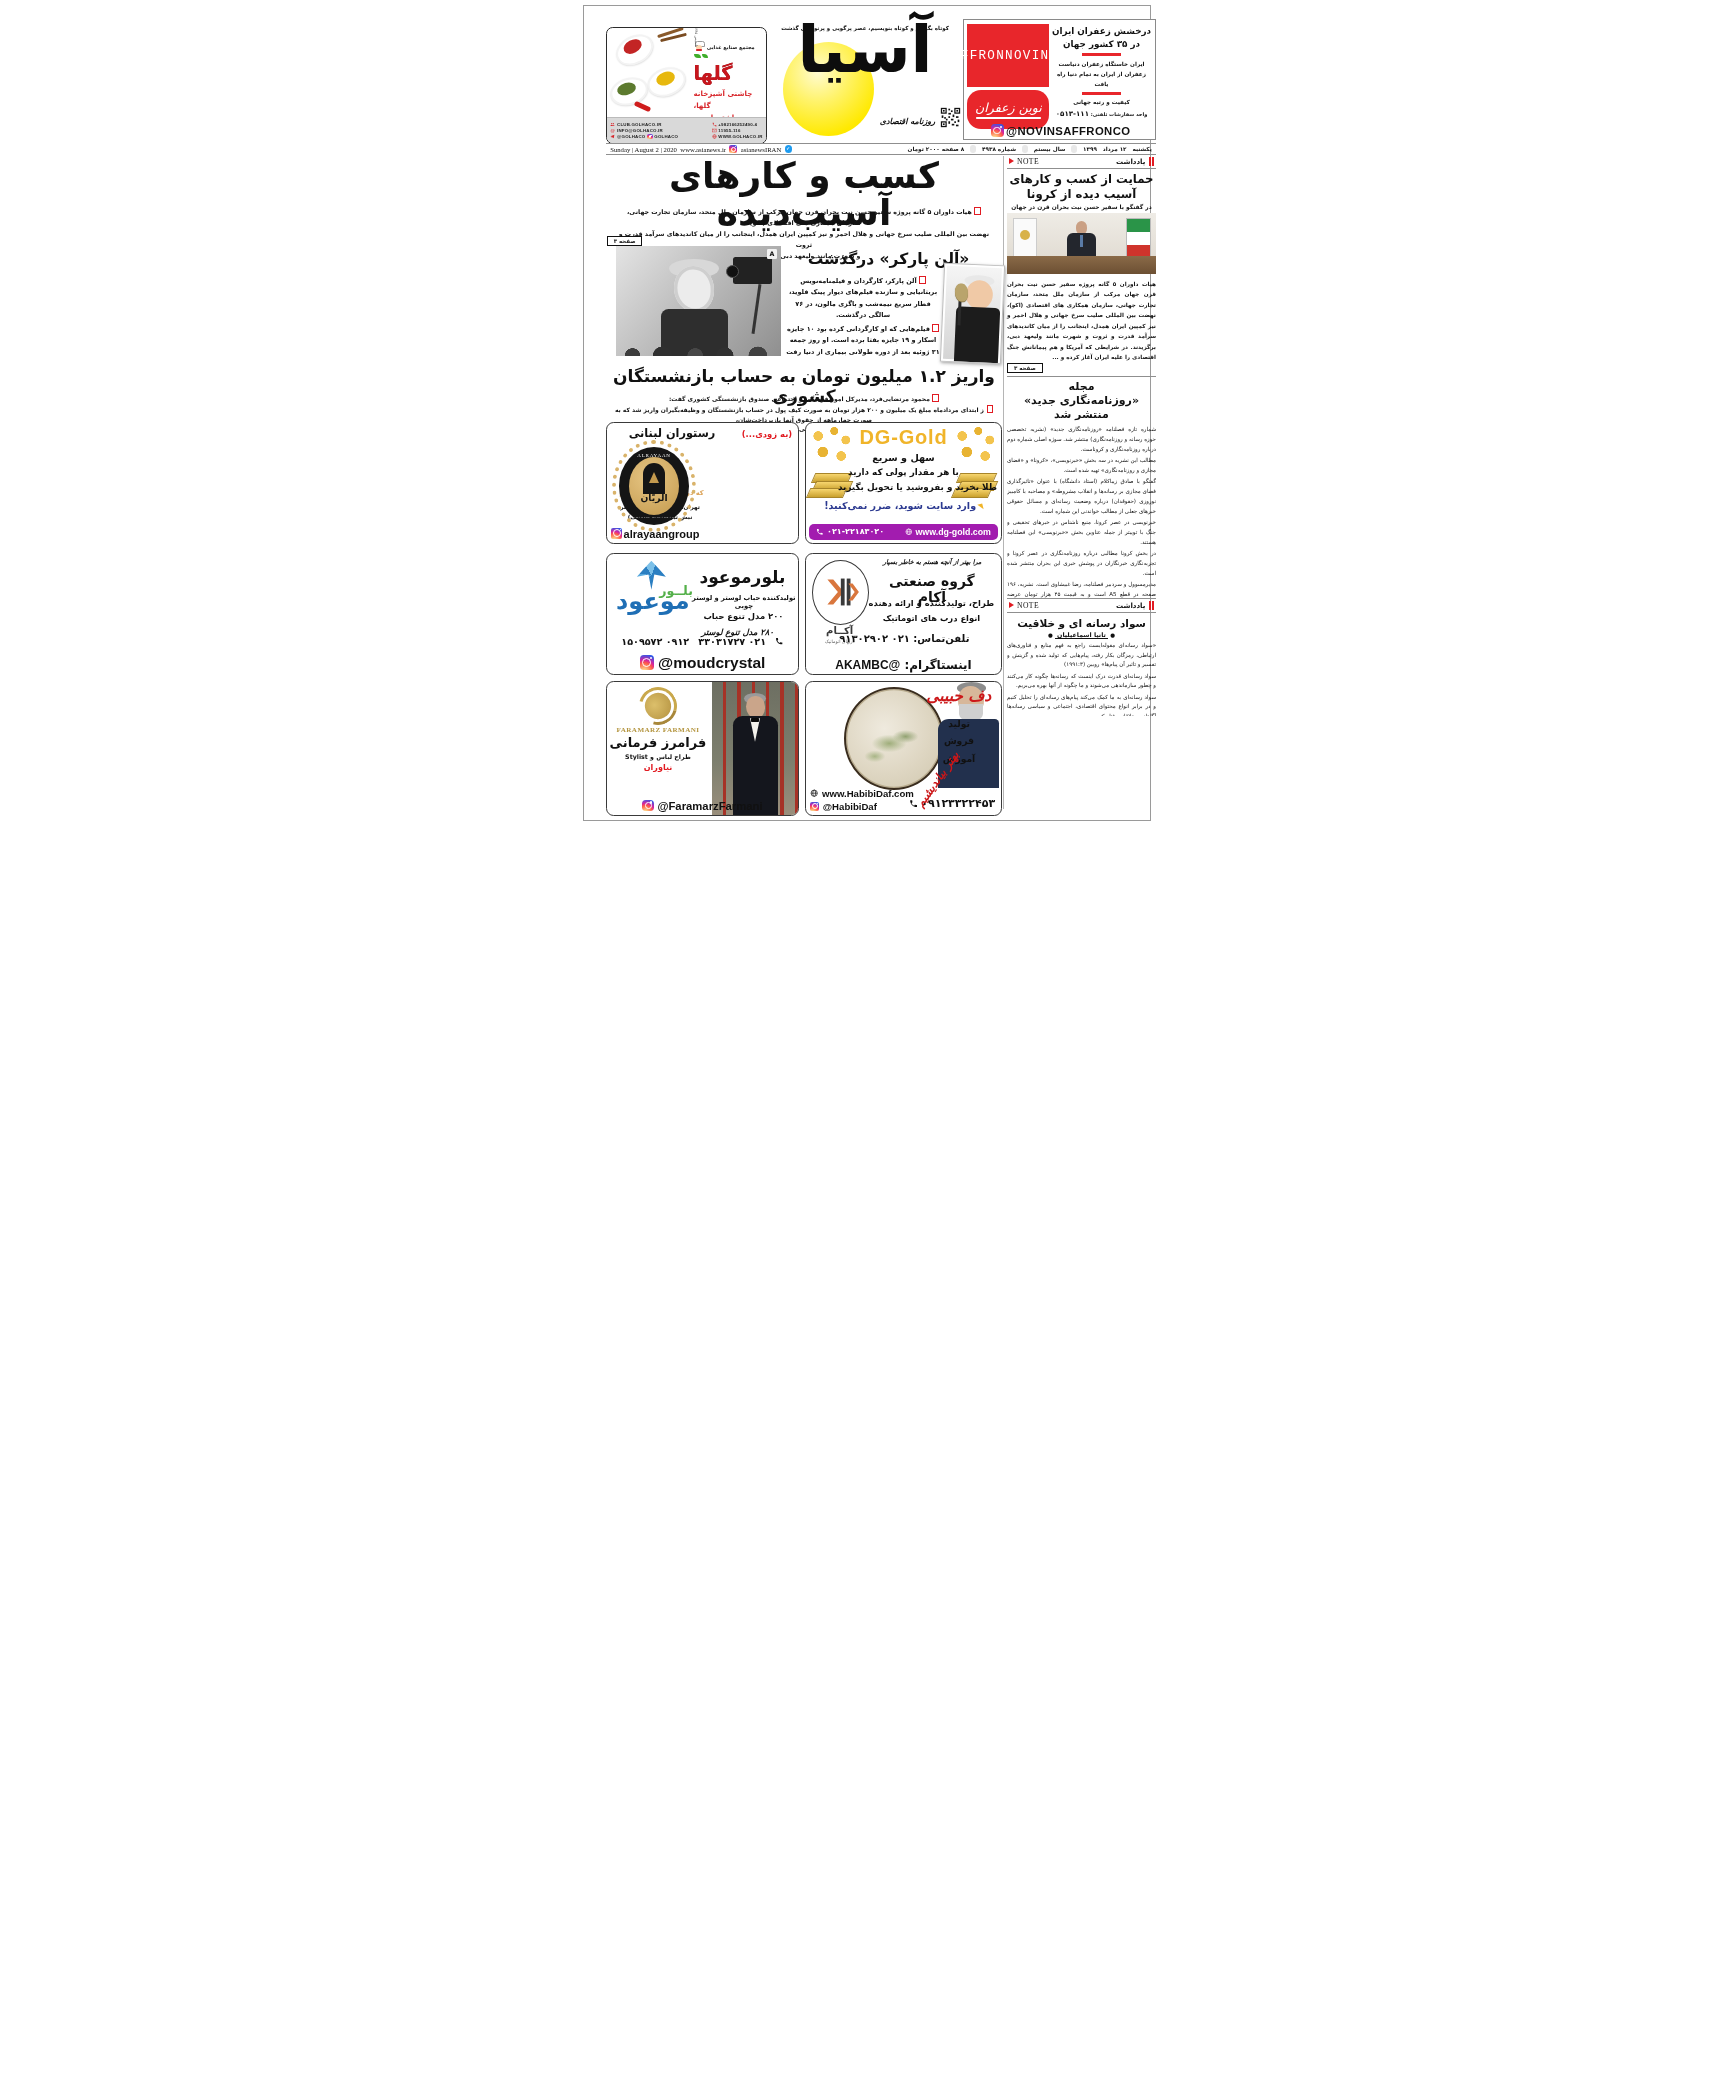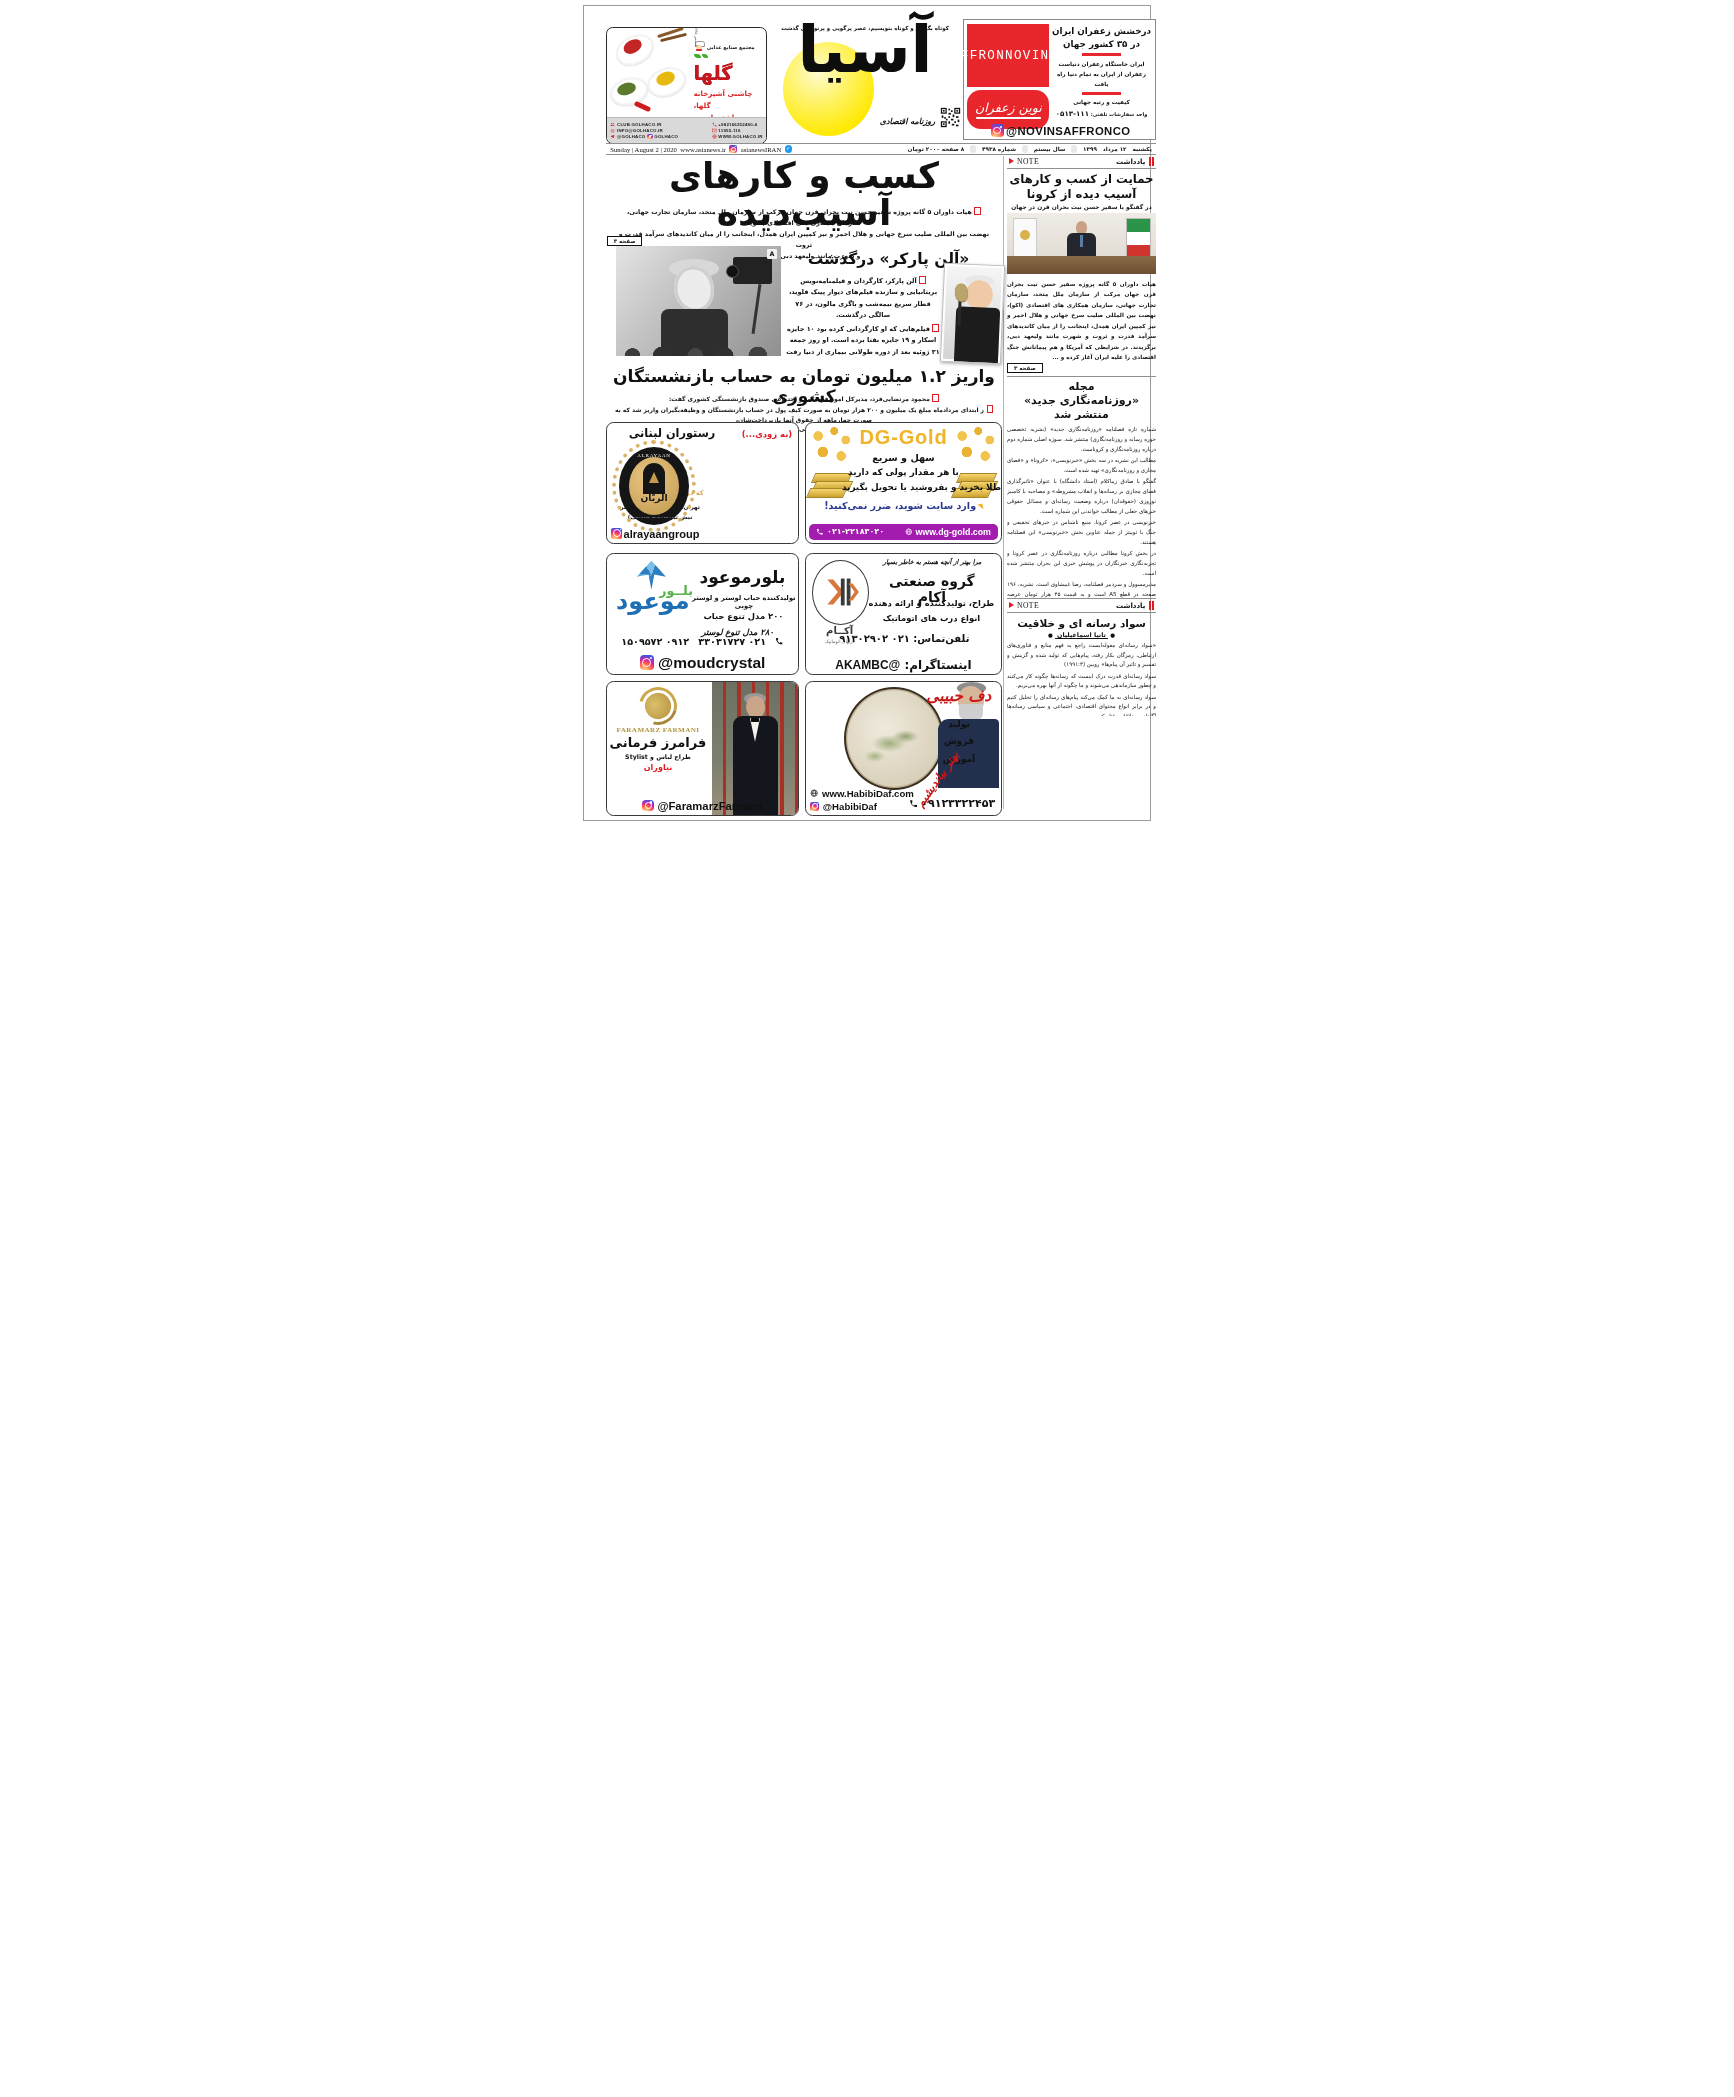--- a/index.html
+++ b/index.html
@@ -132,21 +132,21 @@
   .alr-arch{position:absolute;left:50%;top:5.9px;transform:translateX(-50%);width:22px;height:31px;background:#151515;border-radius:11px 11px 0 0;}
   .alr-cedar{position:absolute;left:50%;top:9.2px;transform:translateX(-50%);width:0;height:0;border-left:5.9px solid transparent;border-right:5.9px solid transparent;border-bottom:11px solid #c49a4e;}
   .alr-fa{position:absolute;left:0;bottom:11.7px;width:100%;text-align:center;font-size:9.2px;font-weight:bold;color:#151515;}
   .ig-sm{position:absolute;left:4.2px;bottom:4.2px;}
 
   .dggold{left:199px;top:268px;width:197px;height:122px;}
   .dg-logo{position:absolute;top:3.4px;left:0;width:100%;text-align:center;font-family:"Liberation Sans",sans-serif;
            font-size:20px;font-weight:bold;color:#f0b429;letter-spacing:0.8px;direction:ltr;}
   .dg-l1{position:absolute;top:28.5px;left:0;width:100%;text-align:center;font-size:9.6px;font-weight:bold;}
   .dg-l2{position:absolute;top:44px;left:0;width:100%;text-align:center;font-size:8.8px;font-weight:bold;}
-  .dg-l3{position:absolute;top:59px;left:0;width:100%;text-align:right;font-size:8.8px;font-weight:bold;}
+  .dg-l3{position:absolute;top:59px;left:14px;width:100%;text-align:center;font-size:8.8px;font-weight:bold;}
   .dg-cta{position:absolute;top:77px;left:0;width:100%;text-align:center;font-size:9.6px;font-weight:bold;color:#2b3990;}
   .dg-arrow{display:inline-block;width:0;height:0;border-top:6.7px solid #f0b429;border-left:5.9px solid transparent;transform:rotate(-14deg);vertical-align:-1.3px;margin-left:1.7px;}
   .dg-bar{position:absolute;left:3.4px;right:3.4px;bottom:3.4px;height:16px;background:#a21caf;border-radius:5px;color:#fff;
           display:flex;align-items:center;justify-content:space-between;padding:0 6.7px;direction:ltr;}
   .dg-phone{display:flex;align-items:center;gap:3.4px;font-size:8px;font-weight:bold;}
   .dg-site{display:flex;align-items:center;gap:3.4px;font-family:"Liberation Sans",sans-serif;font-size:8.8px;font-weight:bold;}
   .coins{position:absolute;width:46px;height:50px;background:
      radial-gradient(circle at 20% 20%,#f3c44d 0 4.6px,transparent 5px),
      radial-gradient(circle at 55% 10%,#e8b332 0 3.8px,transparent 4.2px),
      radial-gradient(circle at 80% 28%,#f3c44d 0 4.2px,transparent 4.6px),

